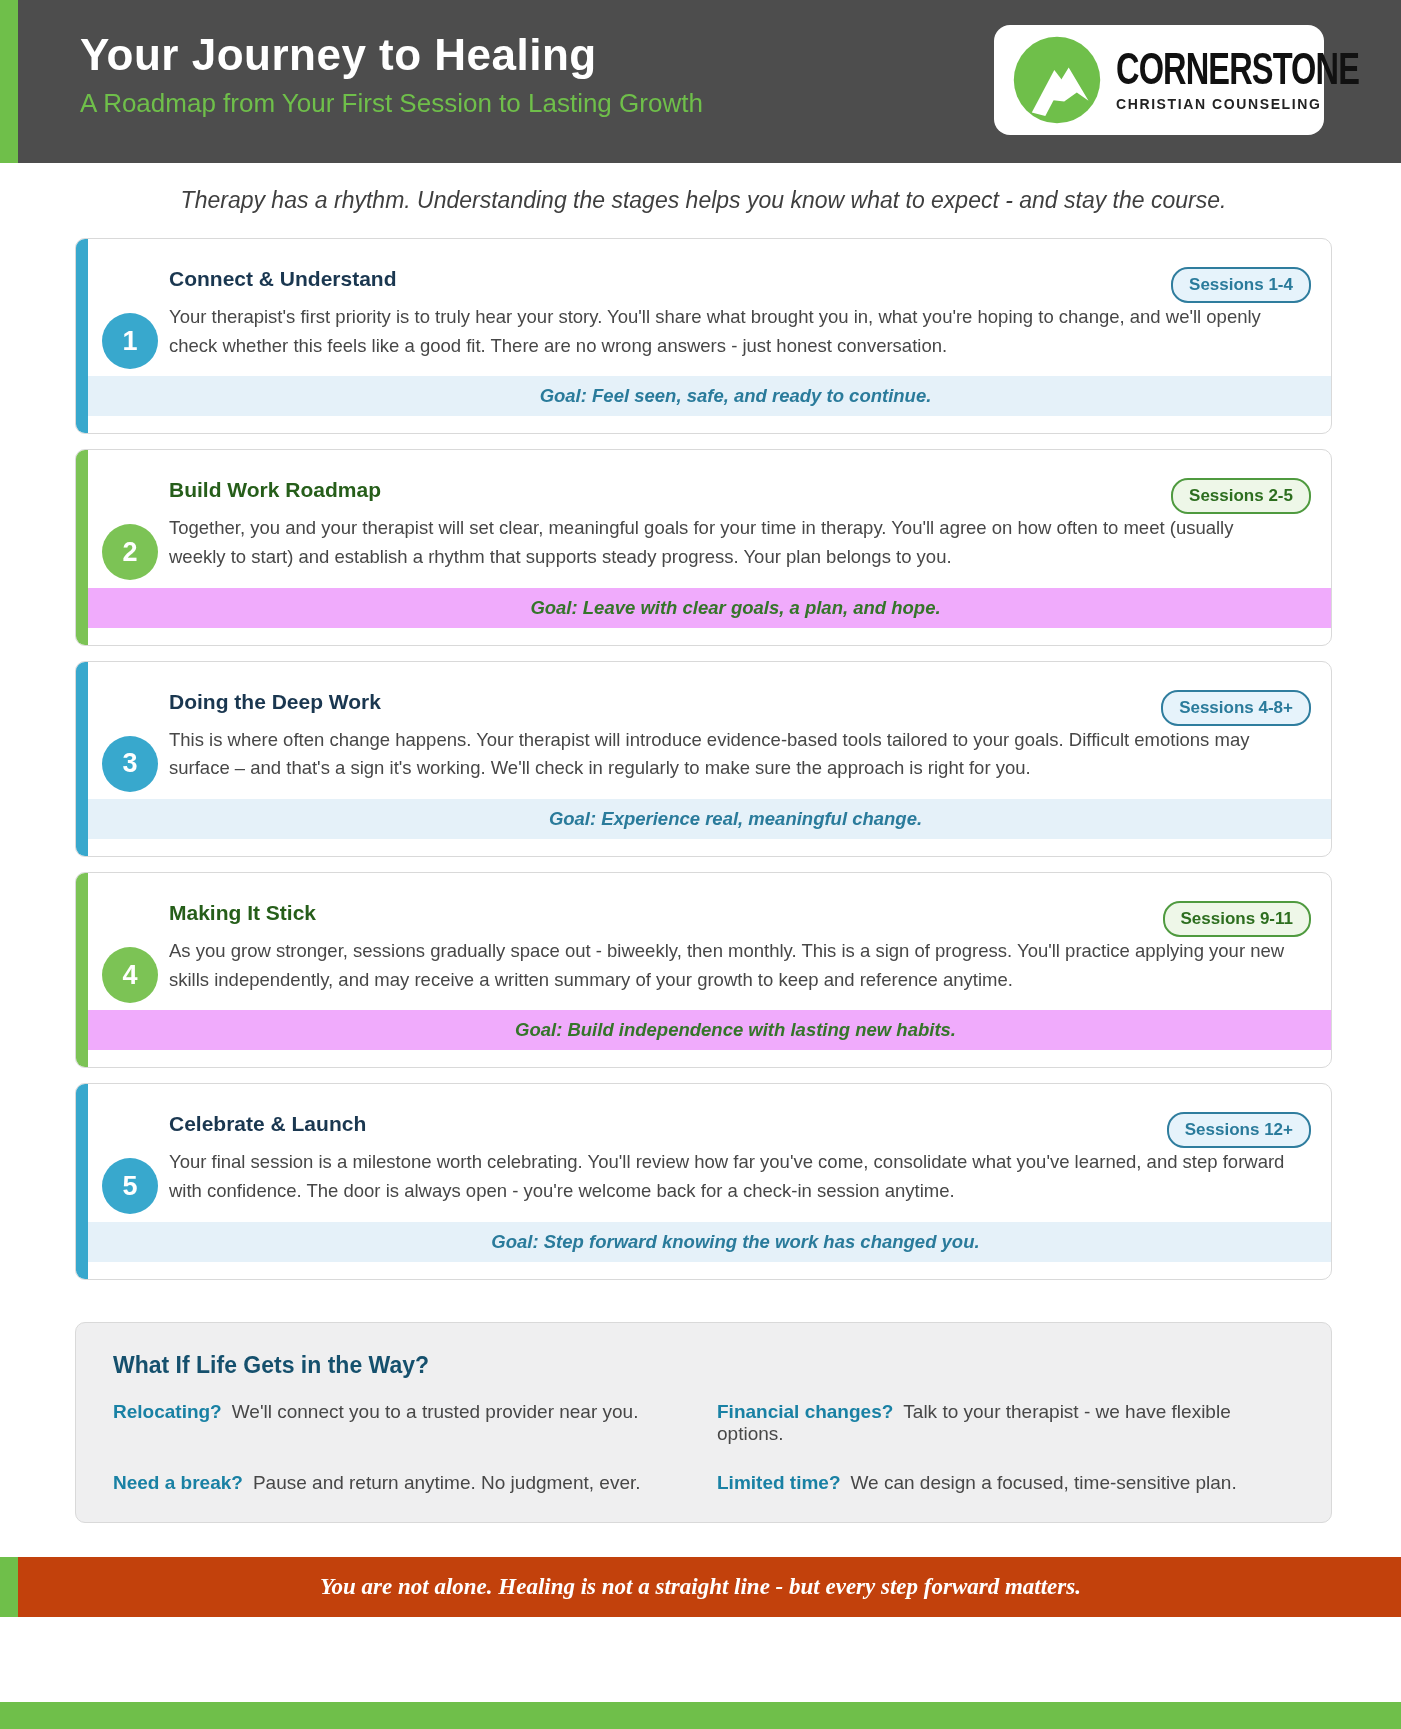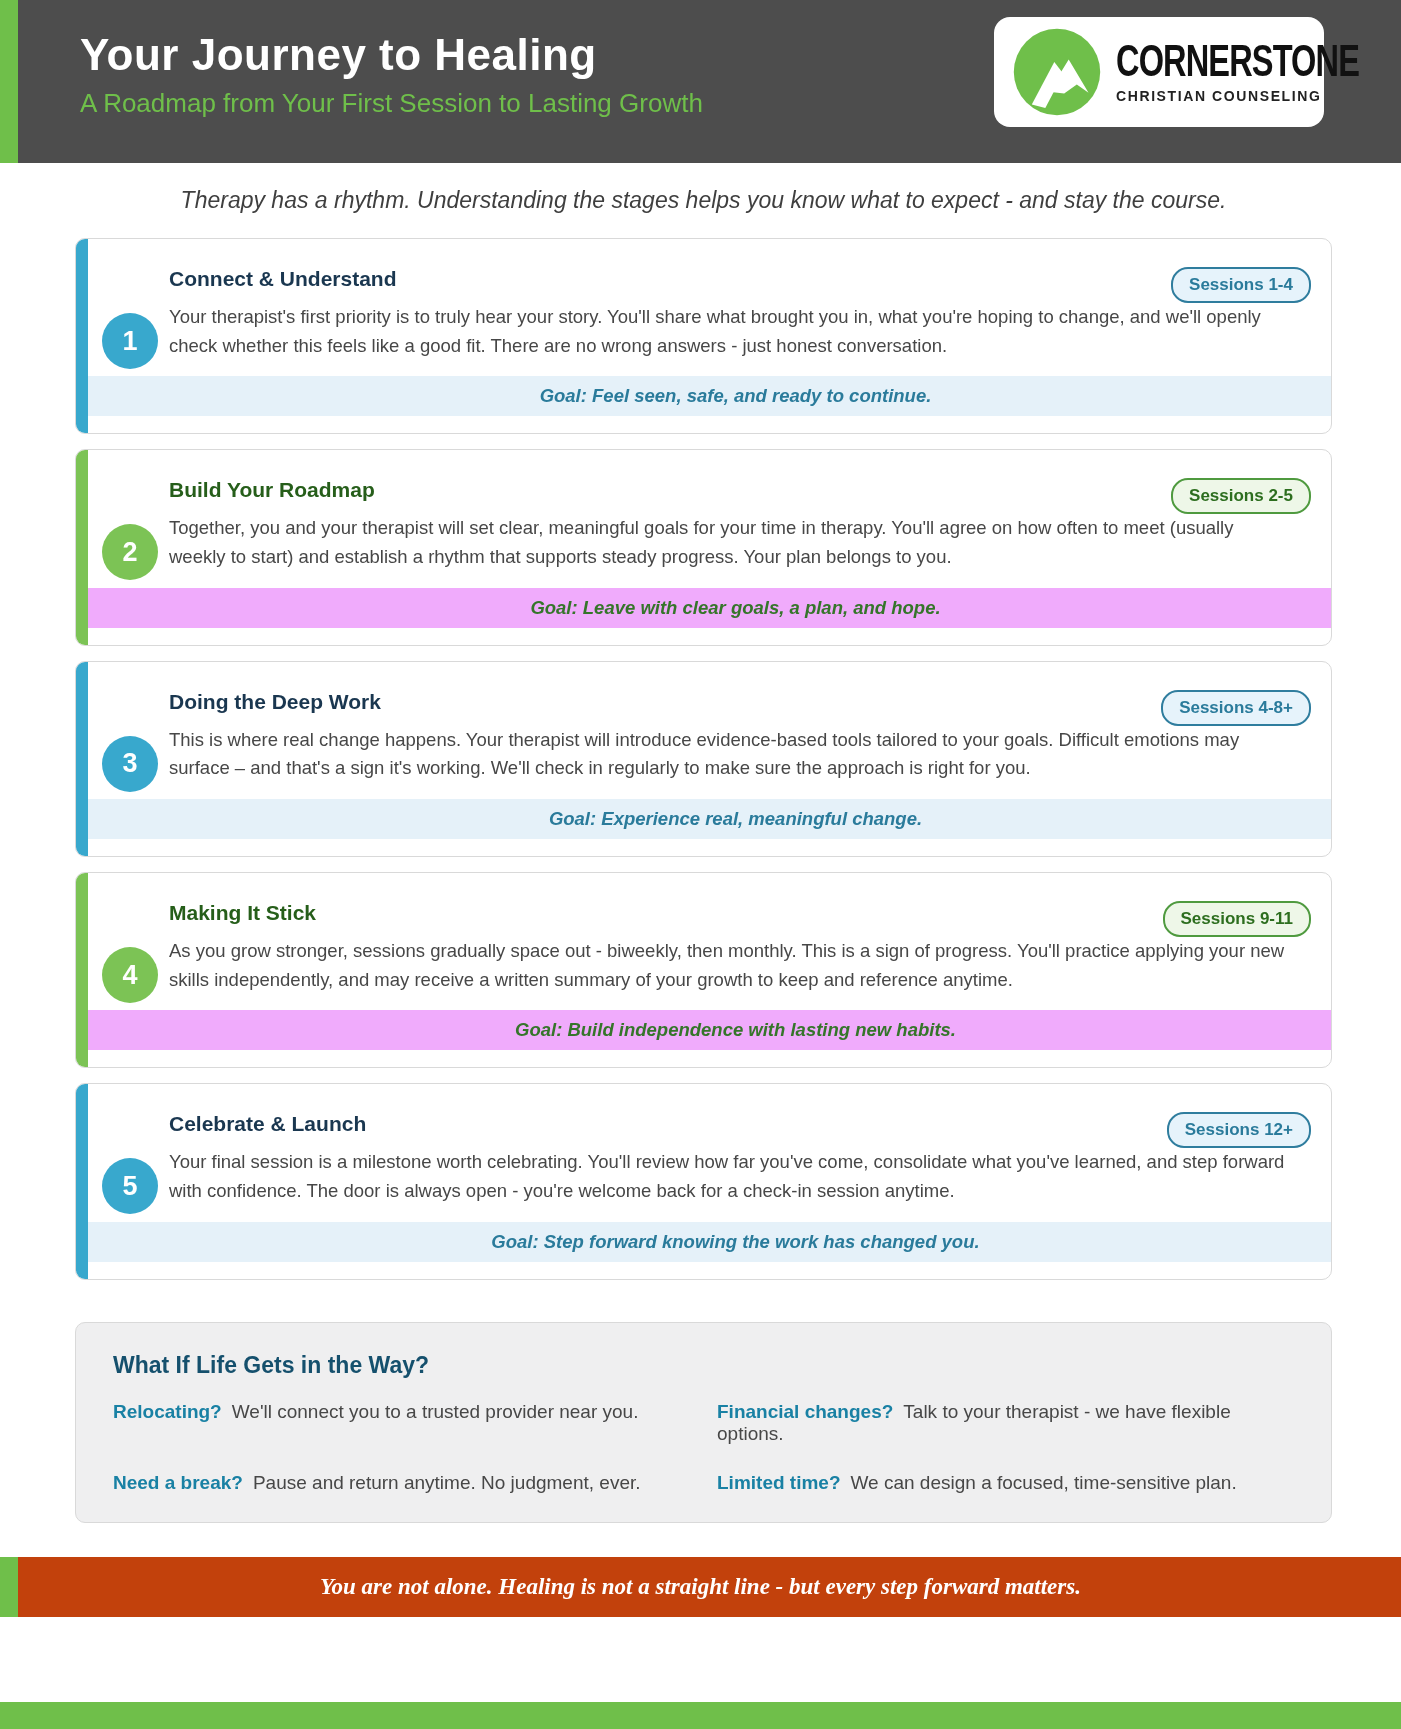--- a/index.html
+++ b/index.html
@@ -5,21 +5,21 @@
   html,body{margin:0;padding:0;background:#ffffff;}
   body{font-family:"Liberation Sans", sans-serif; -webkit-font-smoothing:antialiased;}
   .page{width:1401px;min-height:1729px;display:flex;flex-direction:column;background:#fff;}
 
   
   .header{position:relative;height:163px;background:#4d4d4d;flex:none;}
   .header-accent{position:absolute;left:0;top:0;width:18px;height:100%;background:#6fbf4a;}
   .header-text{position:absolute;left:80px;top:30px;}
   .page-title{margin:0;color:#ffffff;font-size:44px;font-weight:bold;letter-spacing:.5px;}
   .page-subtitle{margin-top:8px;color:#6fbf4a;font-size:26px;font-weight:400;}
-  .logo-box{position:absolute;right:77px;top:17px;width:330px;height:110px;background:#ffffff;border-radius:16px;display:flex;align-items:center;padding:0 18px;box-sizing:border-box;}
+  .logo-box{position:absolute;right:77px;top:25px;width:330px;height:110px;background:#ffffff;border-radius:16px;display:flex;align-items:center;padding:0 18px;box-sizing:border-box;}
   .logo-circle{width:90px;height:90px;flex:none;}
   .logo-text{margin-left:14px;}
   .logo-name{color:#111111;font-size:37px;font-weight:bold;letter-spacing:-1px;transform:scale(.88,1.18);transform-origin:left center;white-space:nowrap;}
   .logo-tagline{color:#222222;font-size:14px;font-weight:600;letter-spacing:1.6px;margin-top:5px;white-space:nowrap;}
 
   
   .intro{margin:24px 69px 0 75px;text-align:center;font-style:italic;font-size:23px;color:#3f3f3f;flex:none;}
 
   
   .cards{margin:24px 69px 0 75px;flex:none;}
@@ -96,37 +96,37 @@
         <p class="desc">Your therapist's first priority is to truly hear your story. You'll share what brought you in, what you're hoping to change, and we'll openly check whether this feels like a good fit. There are no wrong answers - just honest conversation.</p>
         <div class="goal">Goal: Feel seen, safe, and ready to continue.</div>
       </div>
     </div>
 
     <div class="card green">
       <div class="accent"></div>
       <div class="num">2</div>
       <div class="card-body">
         <div class="card-head">
-          <h2 class="stage-title">Build Your Roadmap</h2>
+          <h2 class="stage-title">Build Work Roadmap</h2>
           <span class="badge">Sessions 2-5</span>
         </div>
         <p class="desc">Together, you and your therapist will set clear, meaningful goals for your time in therapy. You'll agree on how often to meet (usually weekly to start) and establish a rhythm that supports steady progress. Your plan belongs to you.</p>
         <div class="goal">Goal: Leave with clear goals, a plan, and hope.</div>
       </div>
     </div>
 
     <div class="card blue">
       <div class="accent"></div>
       <div class="num">3</div>
       <div class="card-body">
         <div class="card-head">
           <h2 class="stage-title">Doing the Deep Work</h2>
           <span class="badge">Sessions 4-8+</span>
         </div>
-        <p class="desc">This is where real change happens. Your therapist will introduce evidence-based tools tailored to your goals. Difficult emotions may surface – and that's a sign it's working. We'll check in regularly to make sure the approach is right for you.</p>
+        <p class="desc">This is where often change happens. Your therapist will introduce evidence-based tools tailored to your goals. Difficult emotions may surface – and that's a sign it's working. We'll check in regularly to make sure the approach is right for you.</p>
         <div class="goal">Goal: Experience real, meaningful change.</div>
       </div>
     </div>
 
     <div class="card green">
       <div class="accent"></div>
       <div class="num">4</div>
       <div class="card-body">
         <div class="card-head">
           <h2 class="stage-title">Making It Stick</h2>

